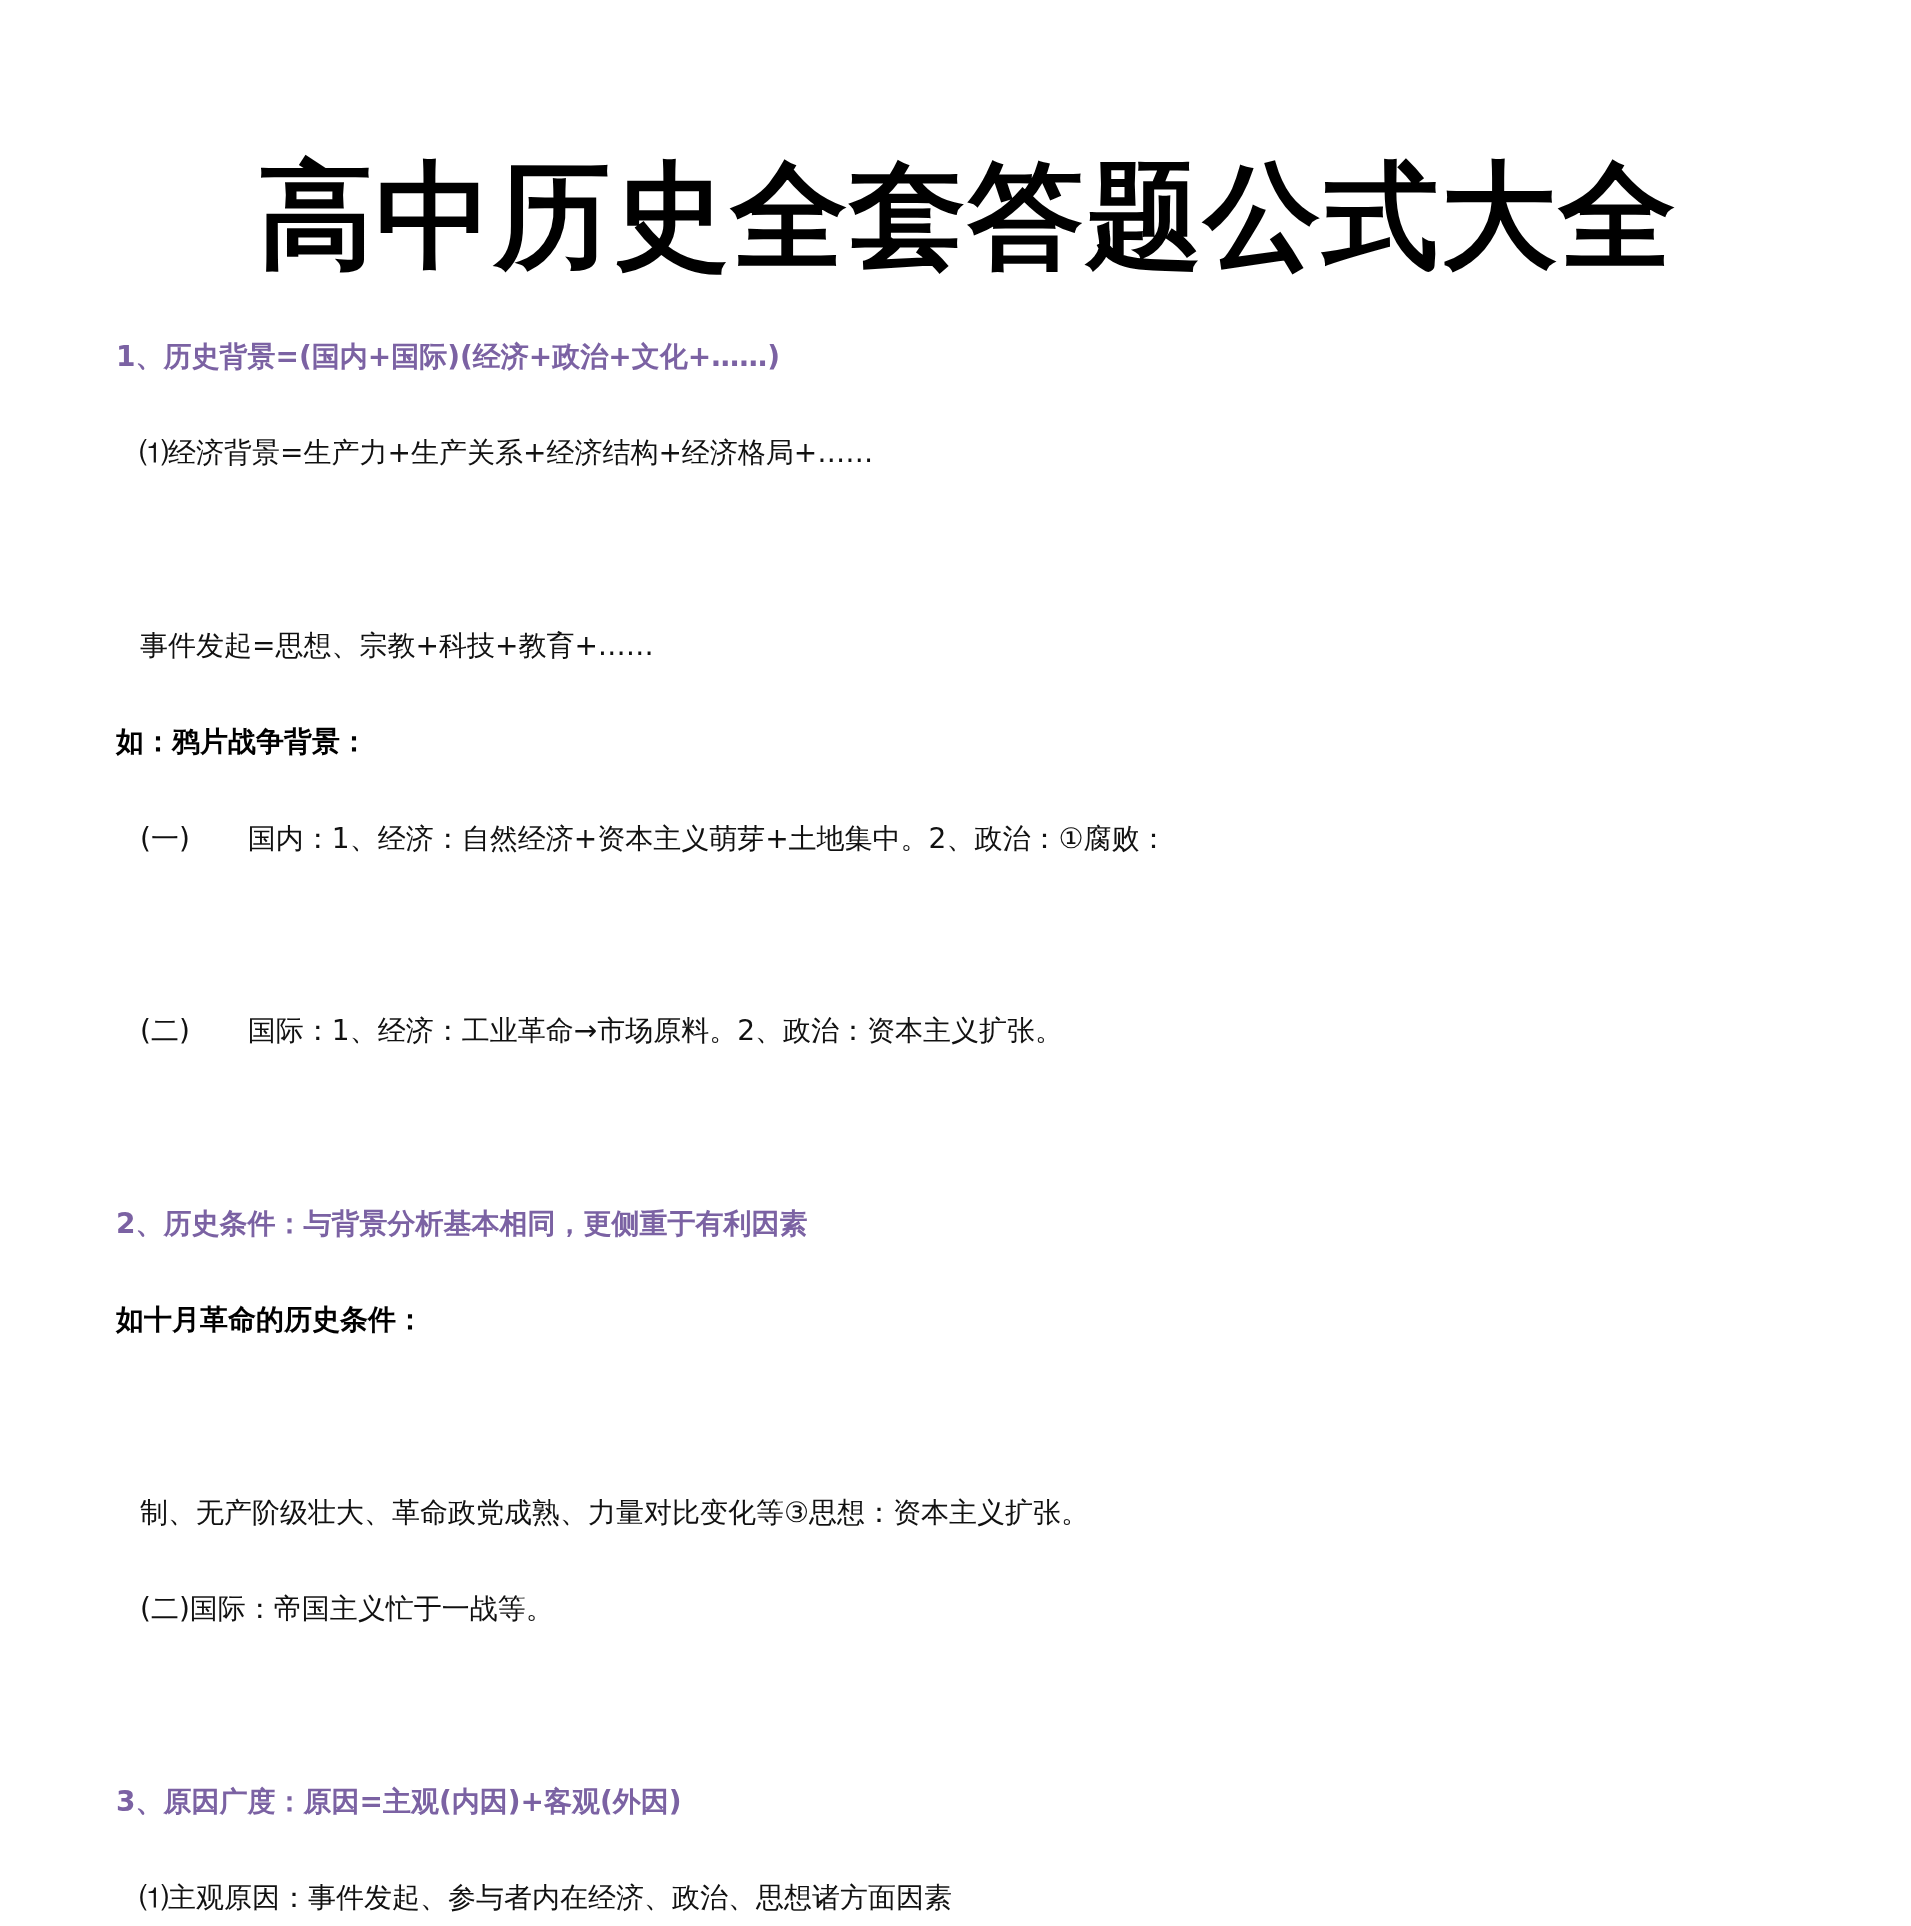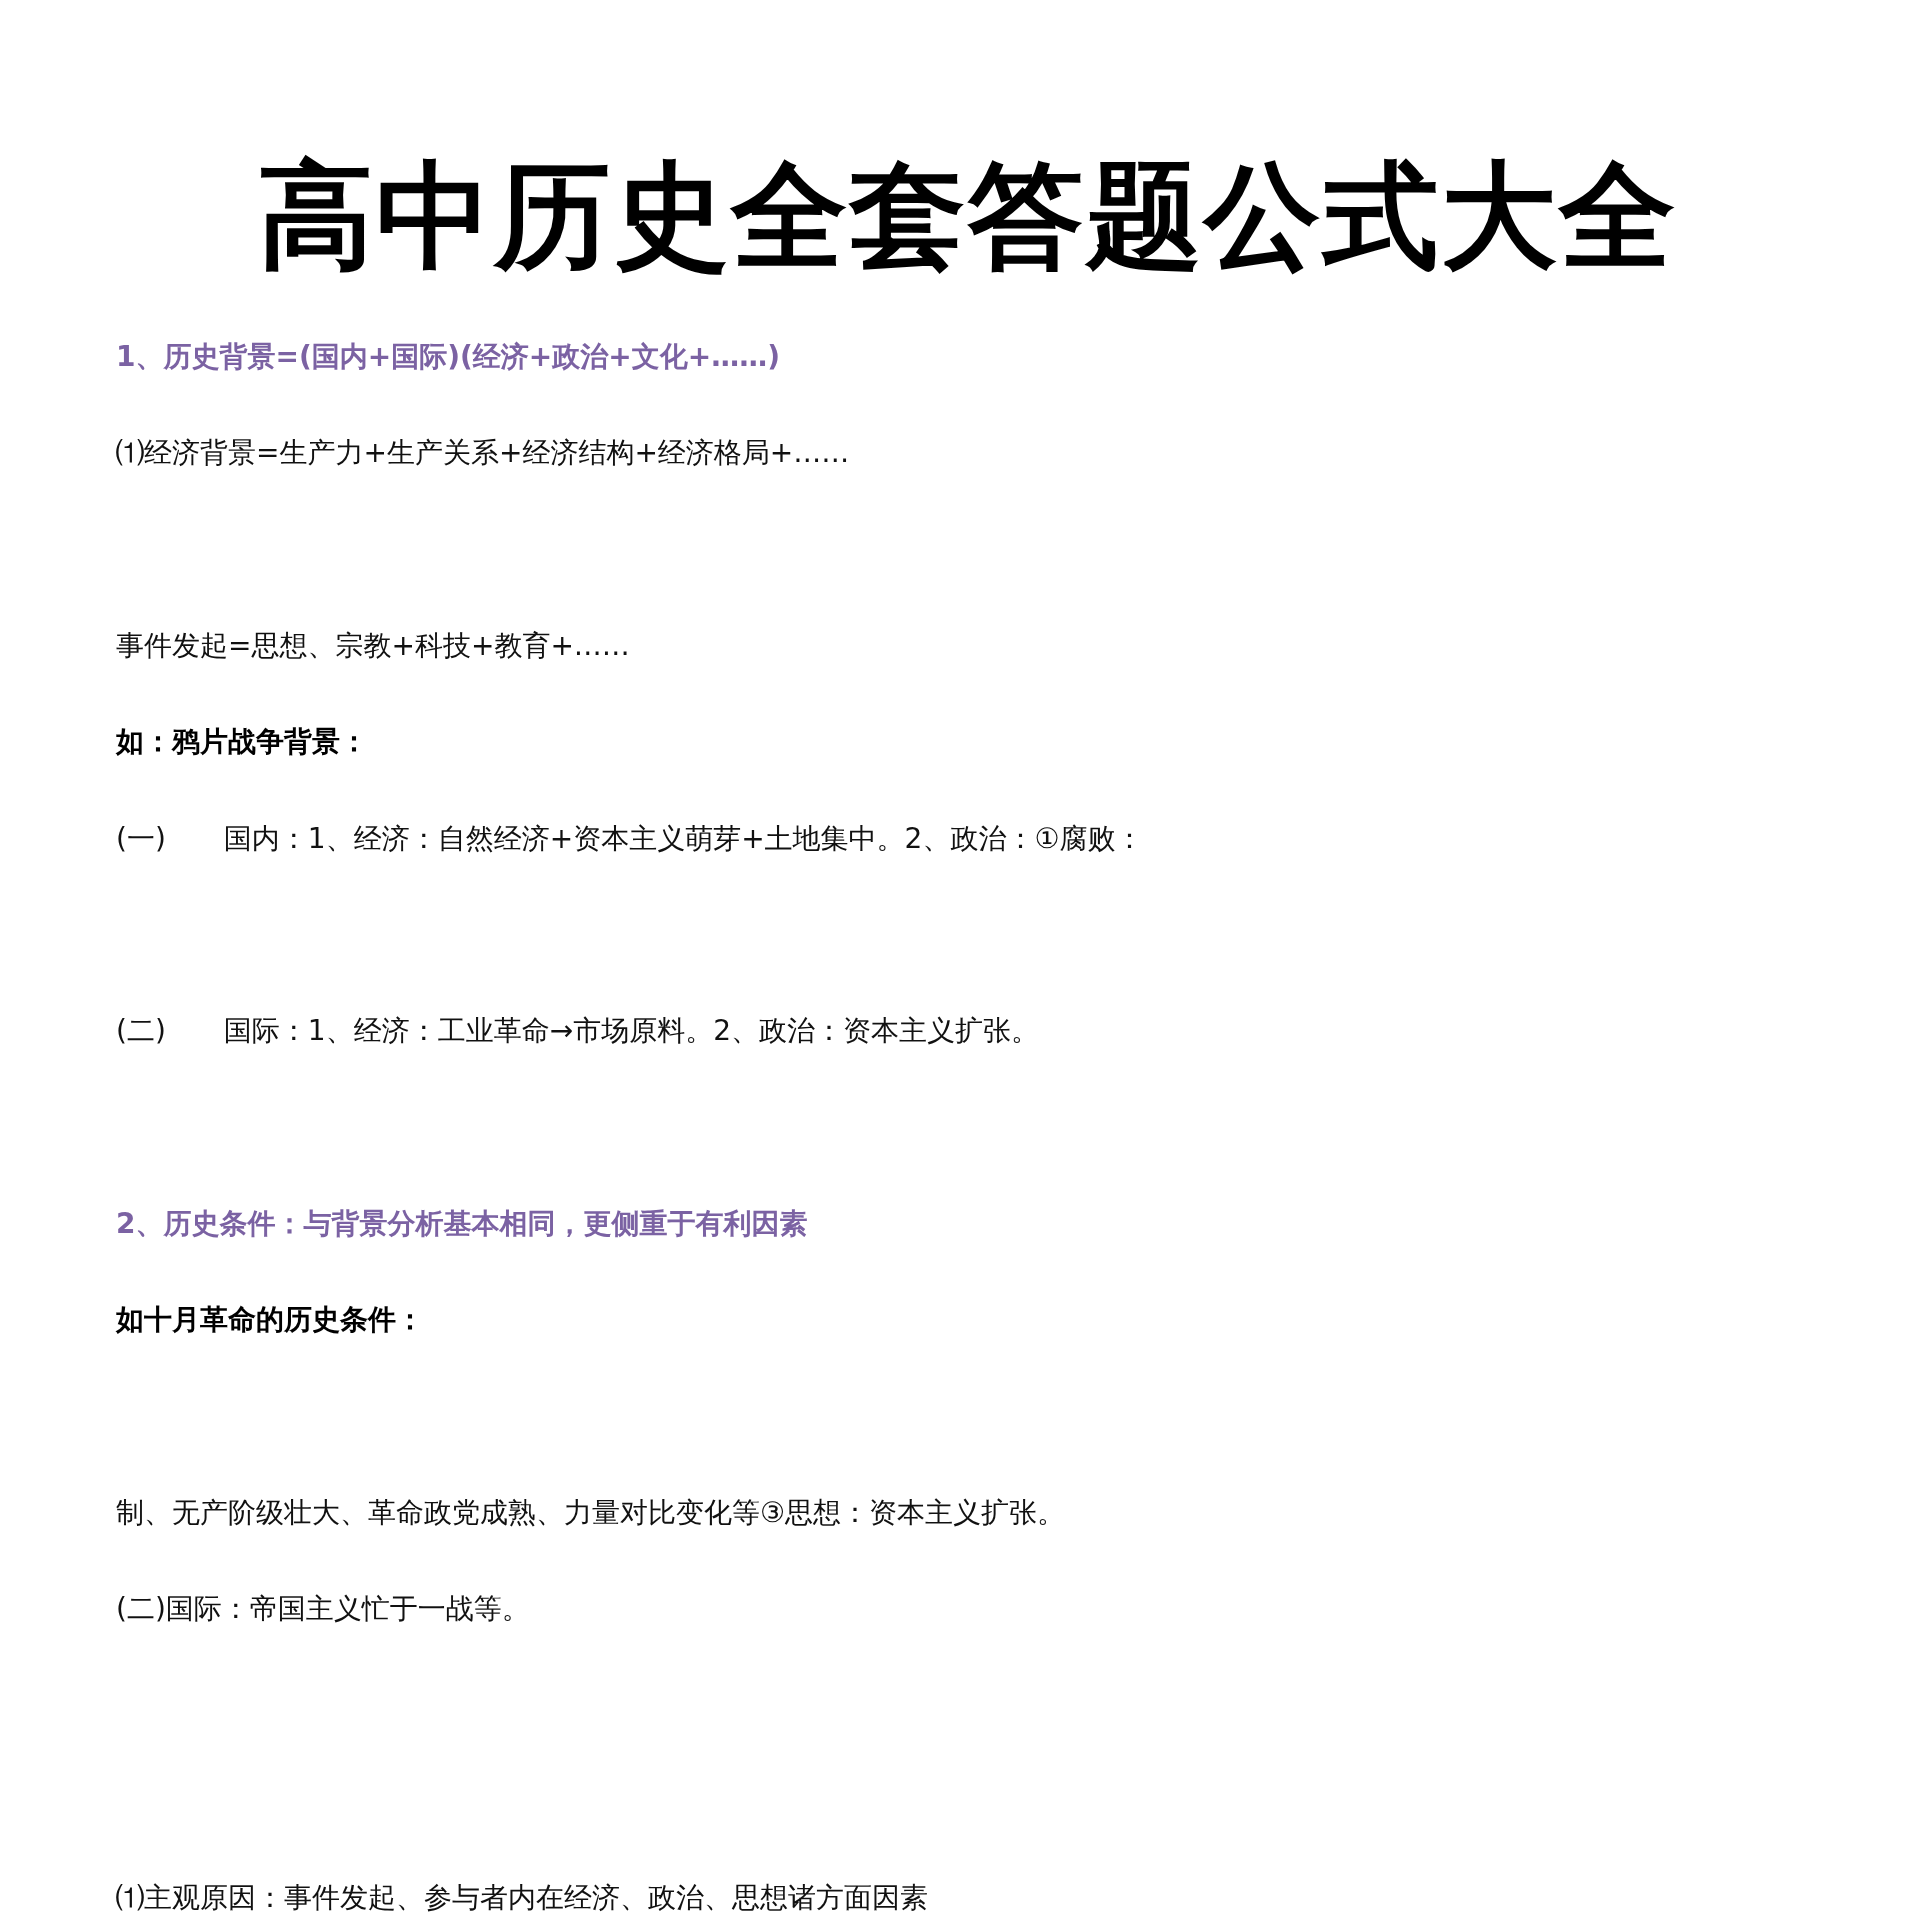--- a/index.html
+++ b/index.html
@@ -5,21 +5,21 @@
   html, body { margin: 0; padding: 0; background: #ffffff; }
   body { width: 1911px; height: 2703px; position: relative; overflow: hidden;
          font-family: "DejaVu Sans", "Liberation Sans", sans-serif; color: #111111; }
   .page { position: absolute; left: 0; top: 0; width: 1911px; height: 2703px; }
   .title { position: absolute; left: 0; right: 0; top: 146px; text-align: center;
            font-size: 116px; font-weight: bold; letter-spacing: 2.3px; color: #000; line-height: 1.2; padding-left: 24px; }
   .line { position: absolute; left: 116px; right: 92px; font-size: 28px; line-height: 1.3;
           white-space: nowrap; }
   .h-purple { color: #7b62a3; font-weight: bold; }
   .h-red { color: #000000; font-weight: bold; }
-  .body { color: #111111; }
+  .body { color: #111111; margin-left: 24px; }
   .gap { display: inline-block; width: 58px; }
 </style>
 </head>
 <body>
 
 <div class="page">
 
   <div class="title">高中历史全套答题公式大全</div>
 
   <div class="line h-purple" style="top:339px">1、历史背景=(国内+国际)(经济+政治+文化+……)</div>
@@ -31,16 +31,17 @@
   </div>
   <div class="line body" style="top:1013px">
     <span>(二)</span><span class="gap"></span><span>国际：1、经济：工业革命→市场原料。2、政治：资本主义扩张。</span>
   </div>
 
   <div class="line h-purple" style="top:1206px">2、历史条件：与背景分析基本相同，更侧重于有利因素</div>
   <div class="line h-red" style="top:1302px">如十月革命的历史条件：</div>
   <div class="line body" style="top:1495px">制、无产阶级壮大、革命政党成熟、力量对比变化等③思想：资本主义扩张。</div>
   <div class="line body" style="top:1591px">(二)国际：帝国主义忙于一战等。</div>
 
+  <div class="line h-purple" style="top:1784px">3、原因广度：原因=主观(内因)+客观(外因)</div>
   <div class="line body" style="top:1880px">⑴主观原因：事件发起、参与者内在经济、政治、思想诸方面因素</div>
 
 </div>
 
 
 </body></html>

